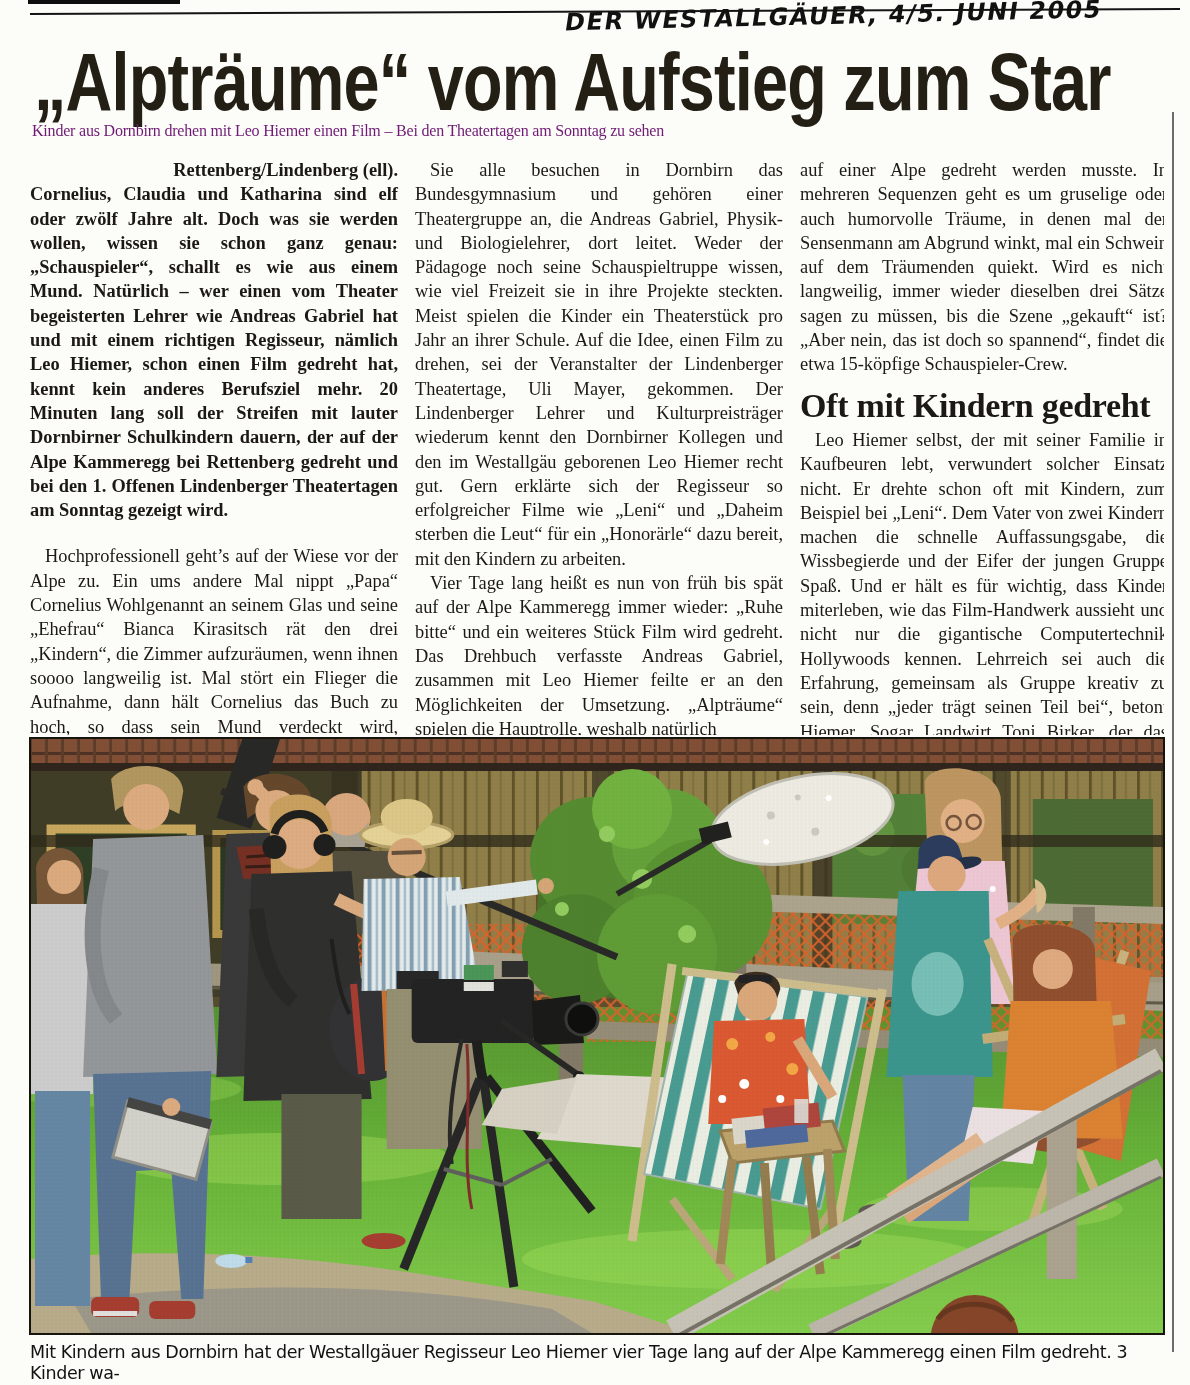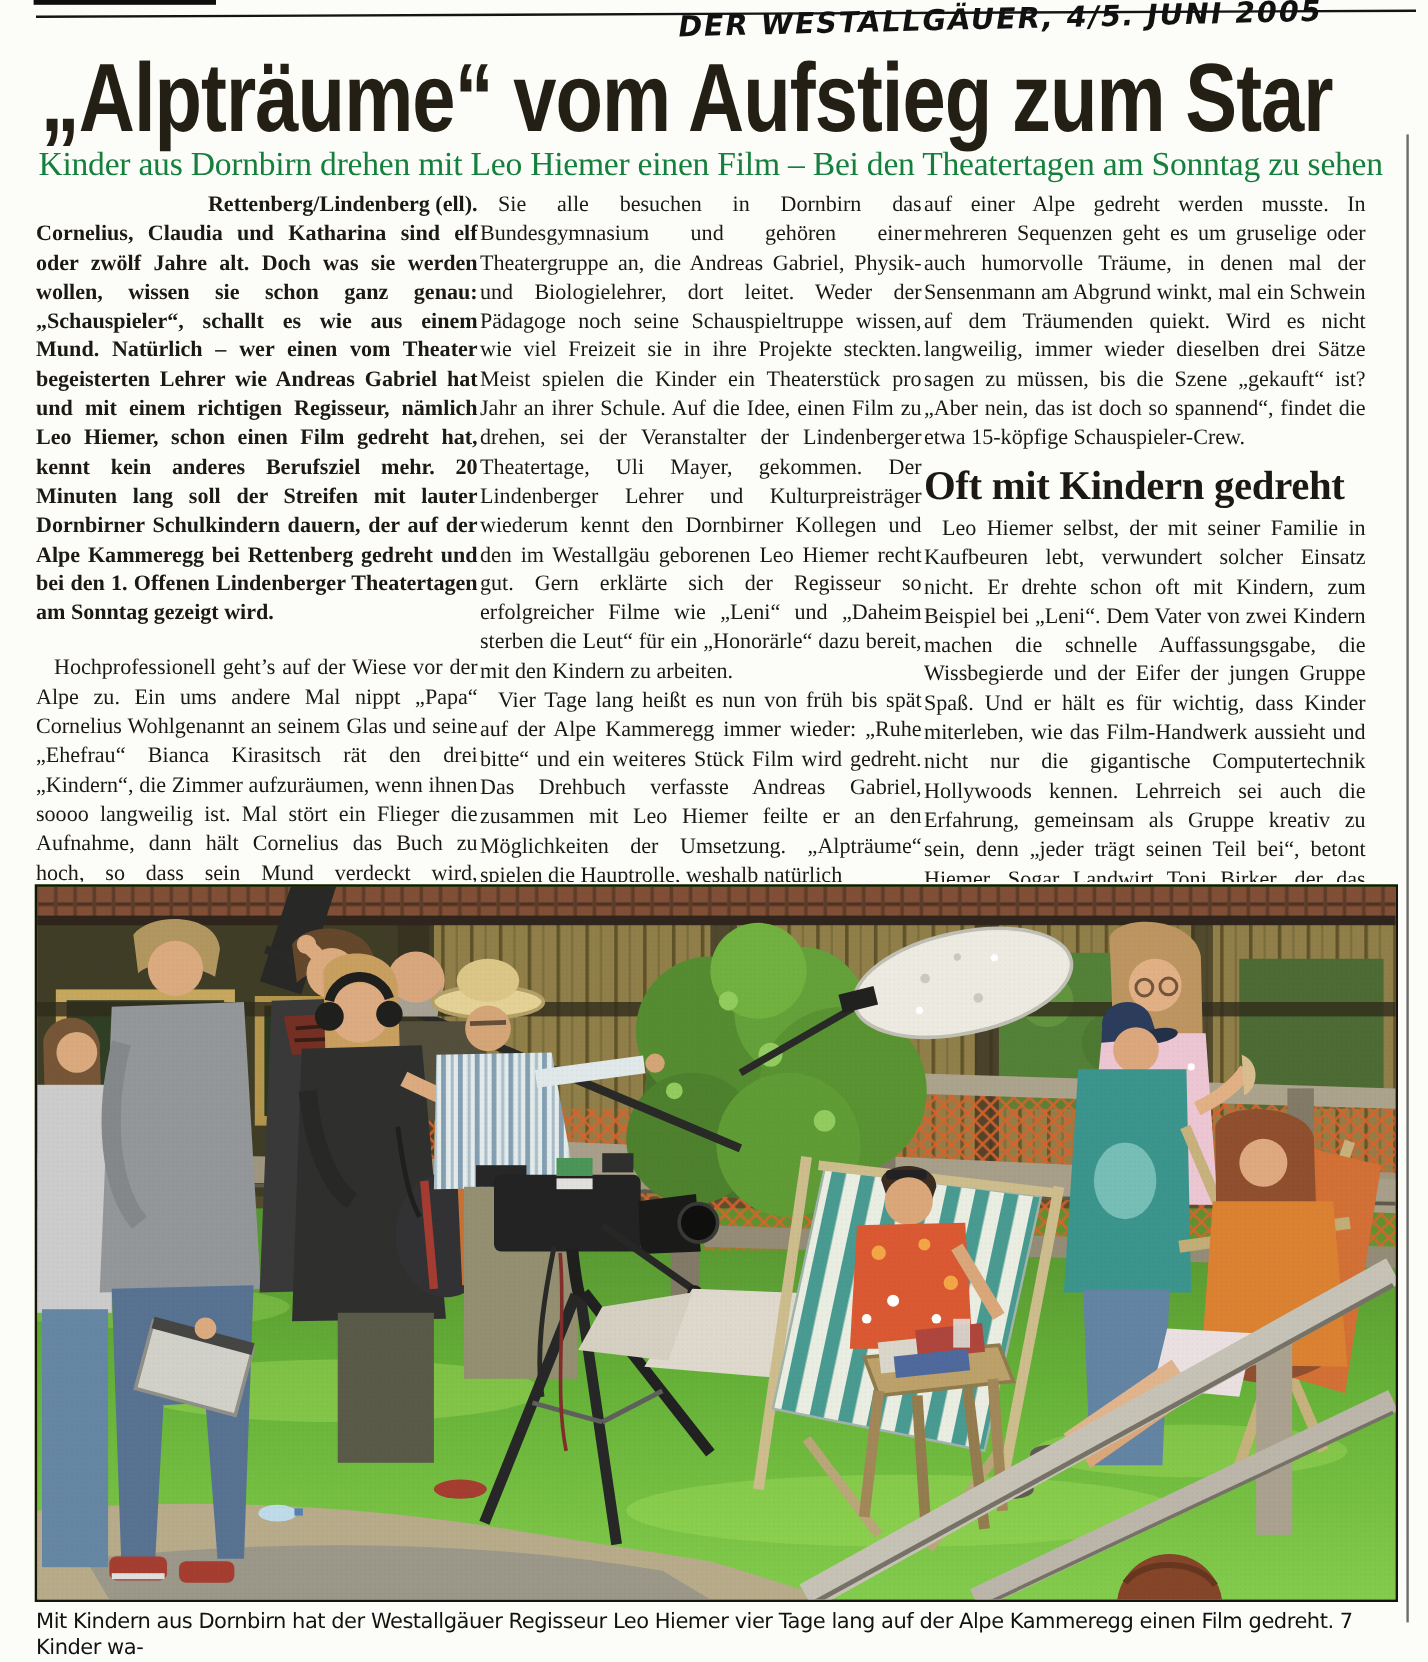--- a/index.html
+++ b/index.html
@@ -12,25 +12,25 @@
   .right-edge{position:absolute;left:1172px;top:112px;width:2px;height:1240px;background:#3c3c3c;opacity:.75;}
   
   .handwriting{position:absolute;left:565px;top:2px;width:520px;
                font-family:"DejaVu Sans",sans-serif;font-size:24px;font-weight:600;
                letter-spacing:1.5px;color:#111;transform:rotate(-1.4deg) skewX(-10deg);white-space:nowrap;}
   
   .headline{position:absolute;left:34px;top:36px;margin:0;
             font-family:"Liberation Sans",sans-serif;font-weight:700;font-size:81px;
             letter-spacing:-1px;color:#241f15;white-space:nowrap;
             transform:scaleX(0.80);transform-origin:left top;}
-  .subhead{position:absolute;left:32px;top:122px;font-size:28px;color:#15803d;
+  .subhead{position:absolute;left:32px;top:122px;font-size:16px;color:#701a75;
            white-space:nowrap;letter-spacing:-0.2px;}
   
   .columns{position:absolute;left:30px;top:158px;width:1134px;height:577px;
-           display:flex;gap:2px;overflow:hidden;}
+           display:flex;gap:17px;overflow:hidden;}
   .col{width:368px;flex:0 0 368px;font-size:18.4px;line-height:24.3px;text-align:justify;}
   .col p{margin:0;}
   .dateline{display:block;text-align:right;}
   .lead{font-weight:700;}
   .gap-top{margin-top:22px !important;}
   .indent{text-indent:15px;}
   .subheading{font-family:"Liberation Serif",serif;font-weight:700;font-size:34px;
               margin:17px 0 10px 0;letter-spacing:-0.3px;text-align:left;}
   
   .photo{position:absolute;left:29px;top:737px;width:1132px;height:594px;
@@ -348,20 +348,20 @@
         <line x1="780" y1="594" x2="1128" y2="428" stroke="#b7b2a6" stroke-width="19"></line>
         <line x1="780" y1="602" x2="1128" y2="438" stroke="#6e6a60" stroke-width="3"></line>
       </g>
 
       <rect x="0" y="0" width="1130" height="594" fill="#fff8dc" opacity="0.06"></rect>
       <rect x="0" y="0" width="1130" height="594" fill="url(#halftone)" opacity="0.05"></rect>
     </svg>
   </div>
 
   <div class="caption">
-    <div class="cap-line1">Mit Kindern aus Dornbirn hat der Westallgäuer Regisseur Leo Hiemer vier Tage lang auf der Alpe Kammeregg einen Film gedreht. 7 Kinder wa-</div>
+    <div class="cap-line1">Mit Kindern aus Dornbirn hat der Westallgäuer Regisseur Leo Hiemer vier Tage lang auf der Alpe Kammeregg einen Film gedreht. 3 Kinder wa-</div>
     <div class="cap-line2">
       <span>ren beteiligt.</span>
       <span class="credit">Foto: Höpfl</span>
     </div>
   </div>
 
 </div>
 
 </body></html>

